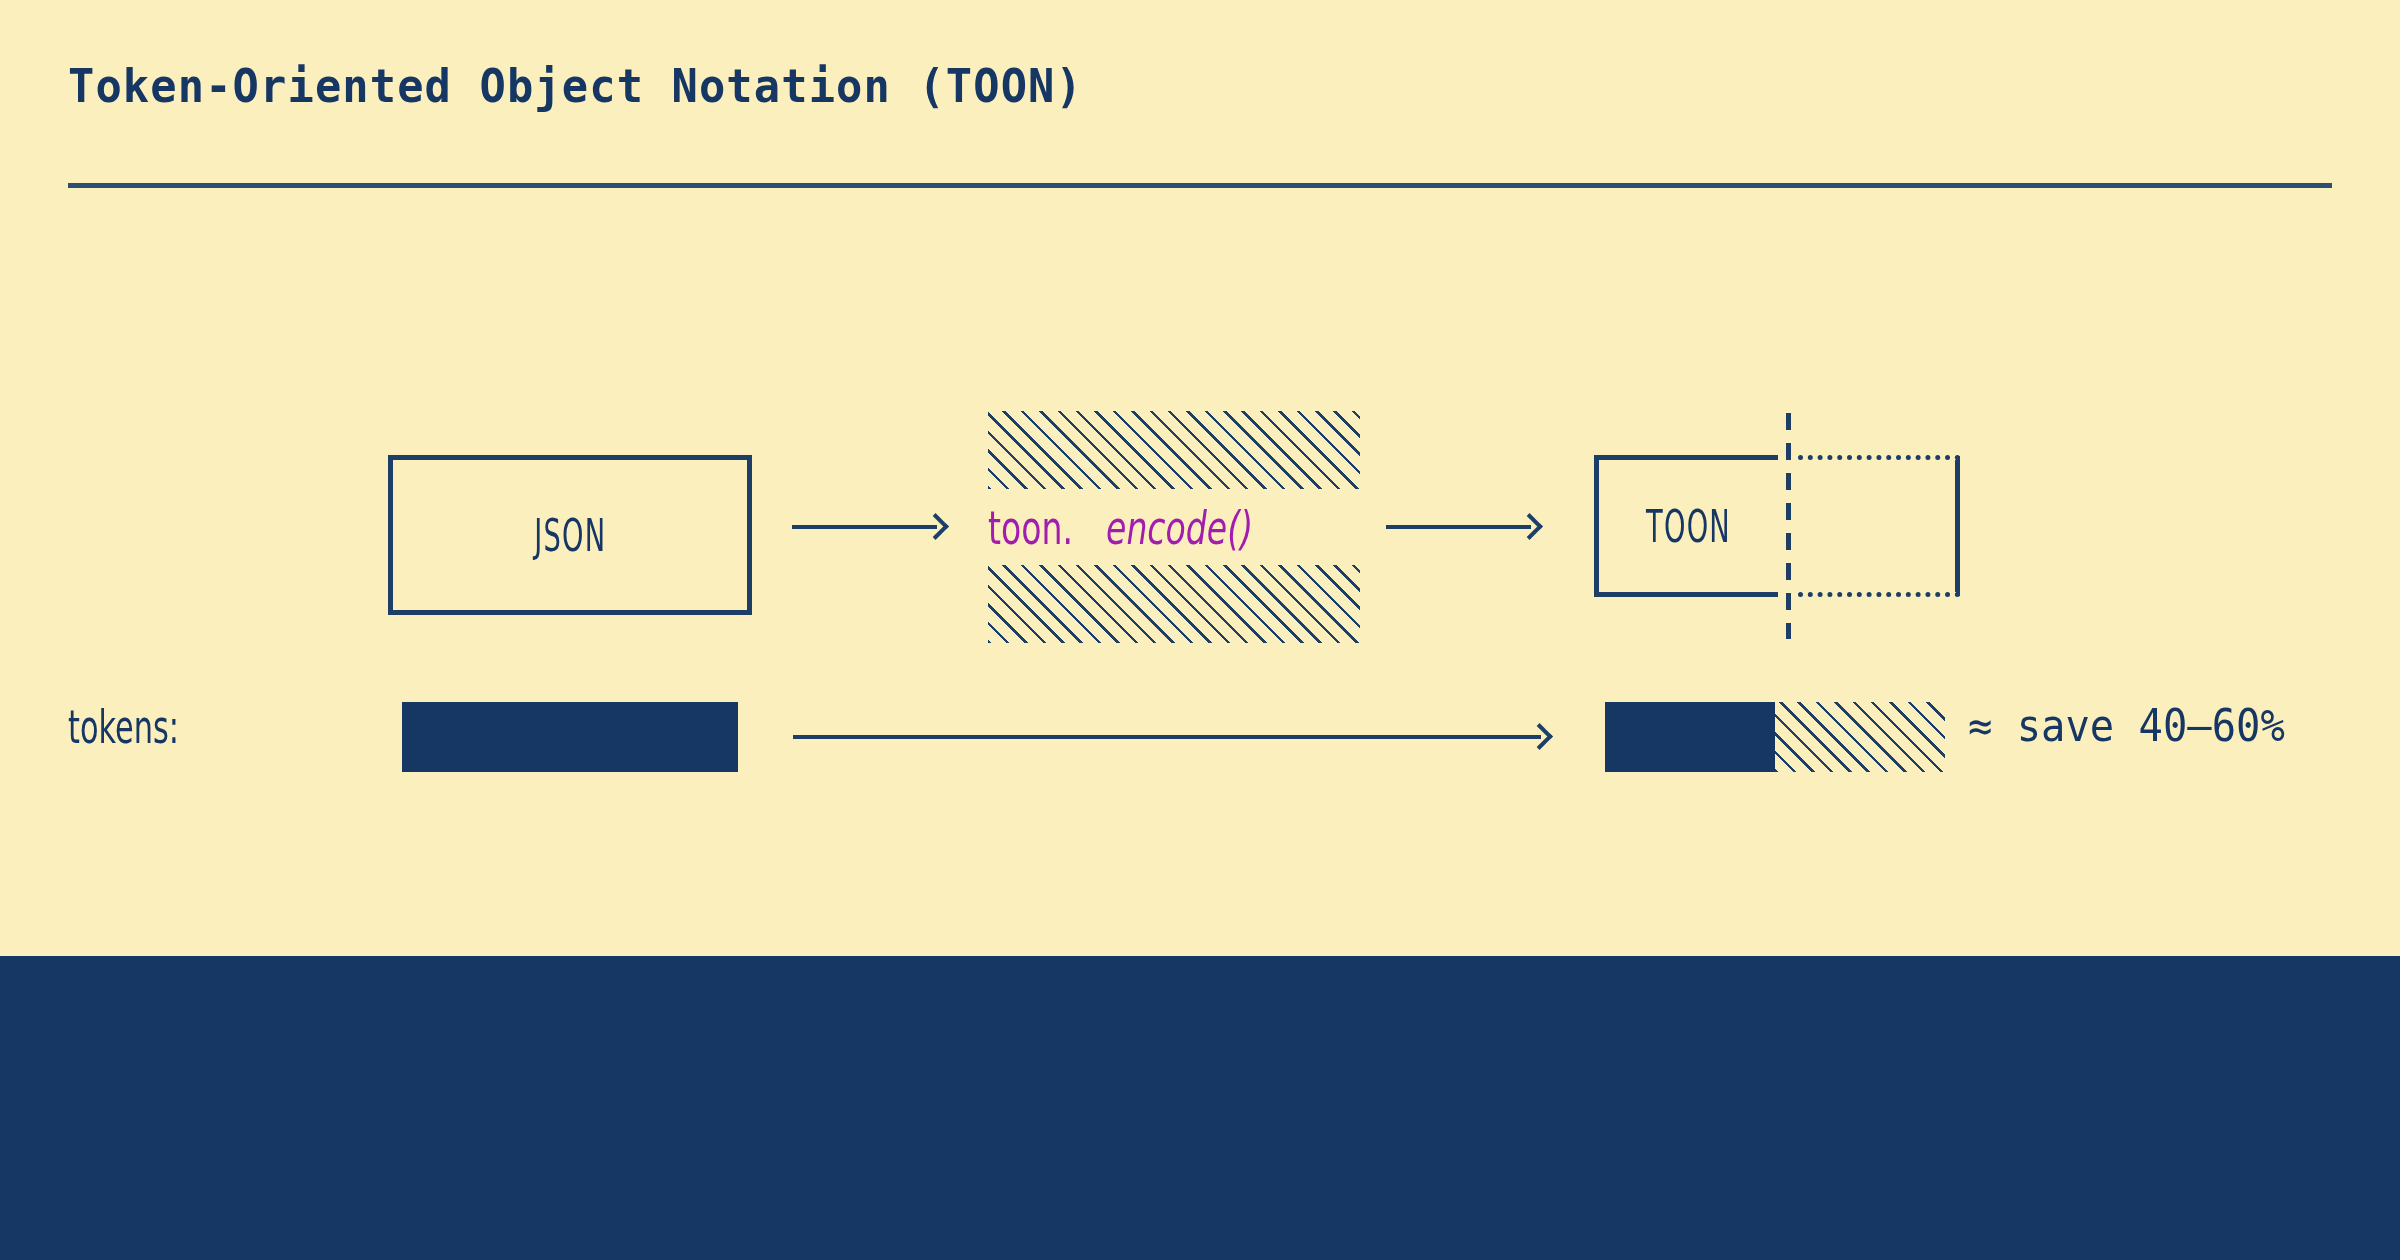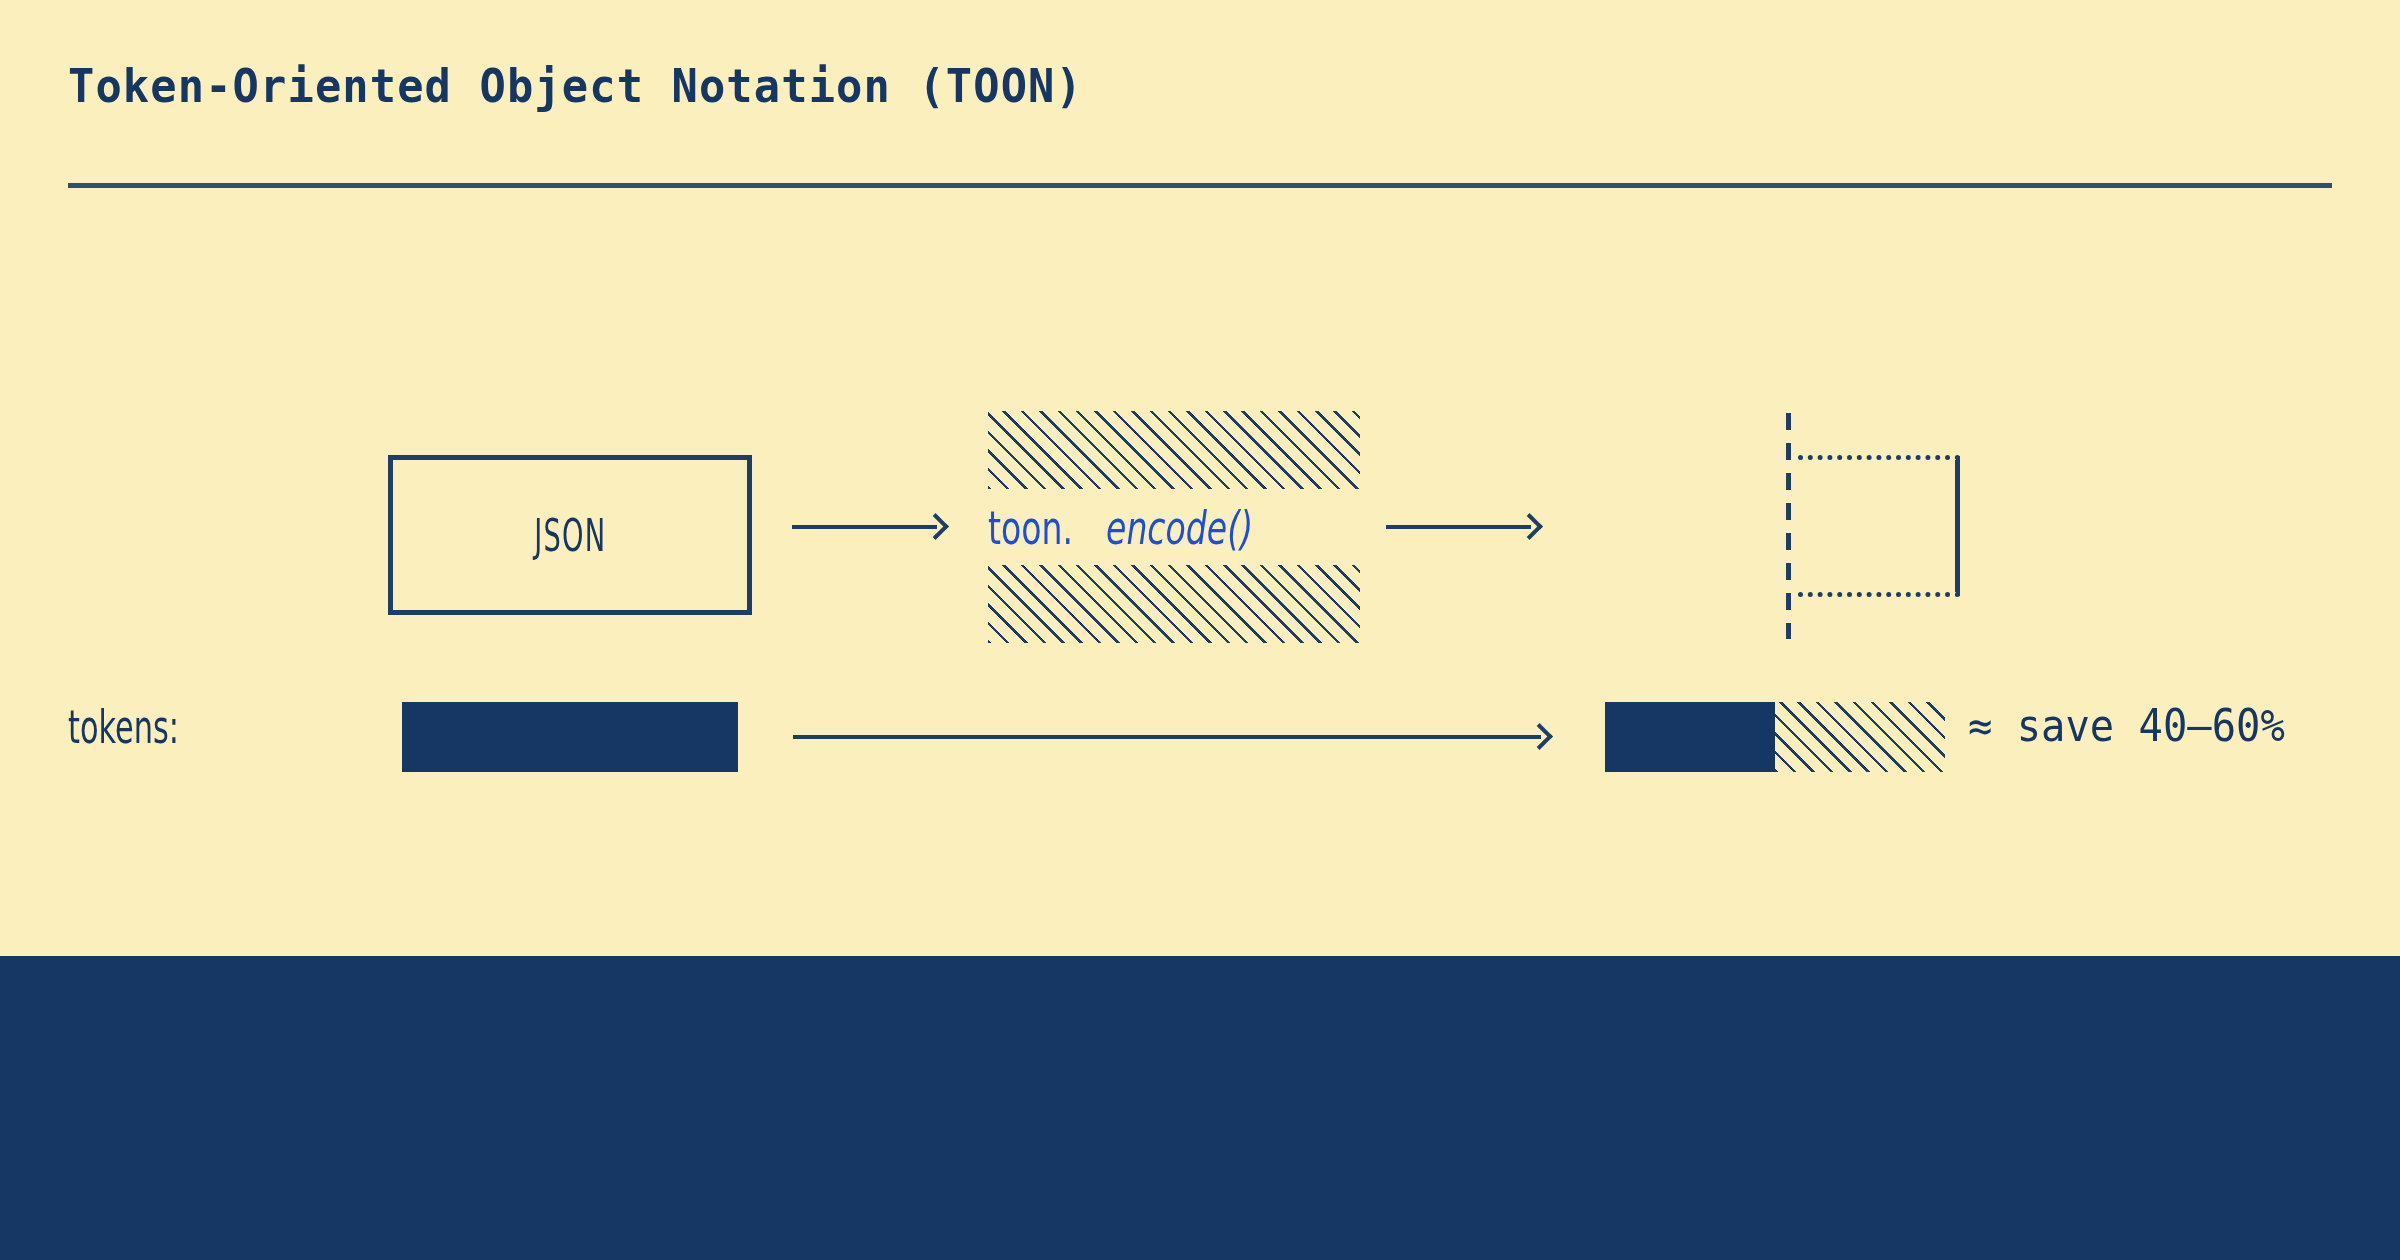--- a/index.html
+++ b/index.html
@@ -108,21 +108,21 @@
     width: 372px; height: 78px;
   }
   .encode-label {
     position: absolute;
     left: 988px;
     top: 492px;
     width: 372px;
     height: 72px;
     display: flex;
     align-items: center;
-    color: #1d4ed8;
+    color: #a21caf;
     font-family: "DejaVu Sans", "Liberation Sans", sans-serif;
     font-size: 46px;
     white-space: nowrap;
   }
   .encode-label .plain {
     transform: scaleX(0.72);
     transform-origin: left center;
     display: inline-block;
   }
   .encode-label .ital {
@@ -278,20 +278,23 @@
     <span class="plain">toon.</span>
       <span class="ital">encode()</span>
   </div>
   <div class="hatch hatch-bottom"></div>
 
   <div class="arrow arrow2">
     <span class="shaft"></span>
     <span class="head"></span>
   </div>
 
+  <div class="toon-box">
+    <span class="toon-box-label">TOON</span>
+  </div>
   <div class="toon-divider"></div>
   <div class="toon-ghost"></div>
 
   <div class="tokens-label">tokens:</div>
   <div class="bar-json"></div>
   <div class="arrow-long">
     <span class="shaft"></span>
     <span class="head"></span>
   </div>
   <div class="bar-toon-solid"></div>

